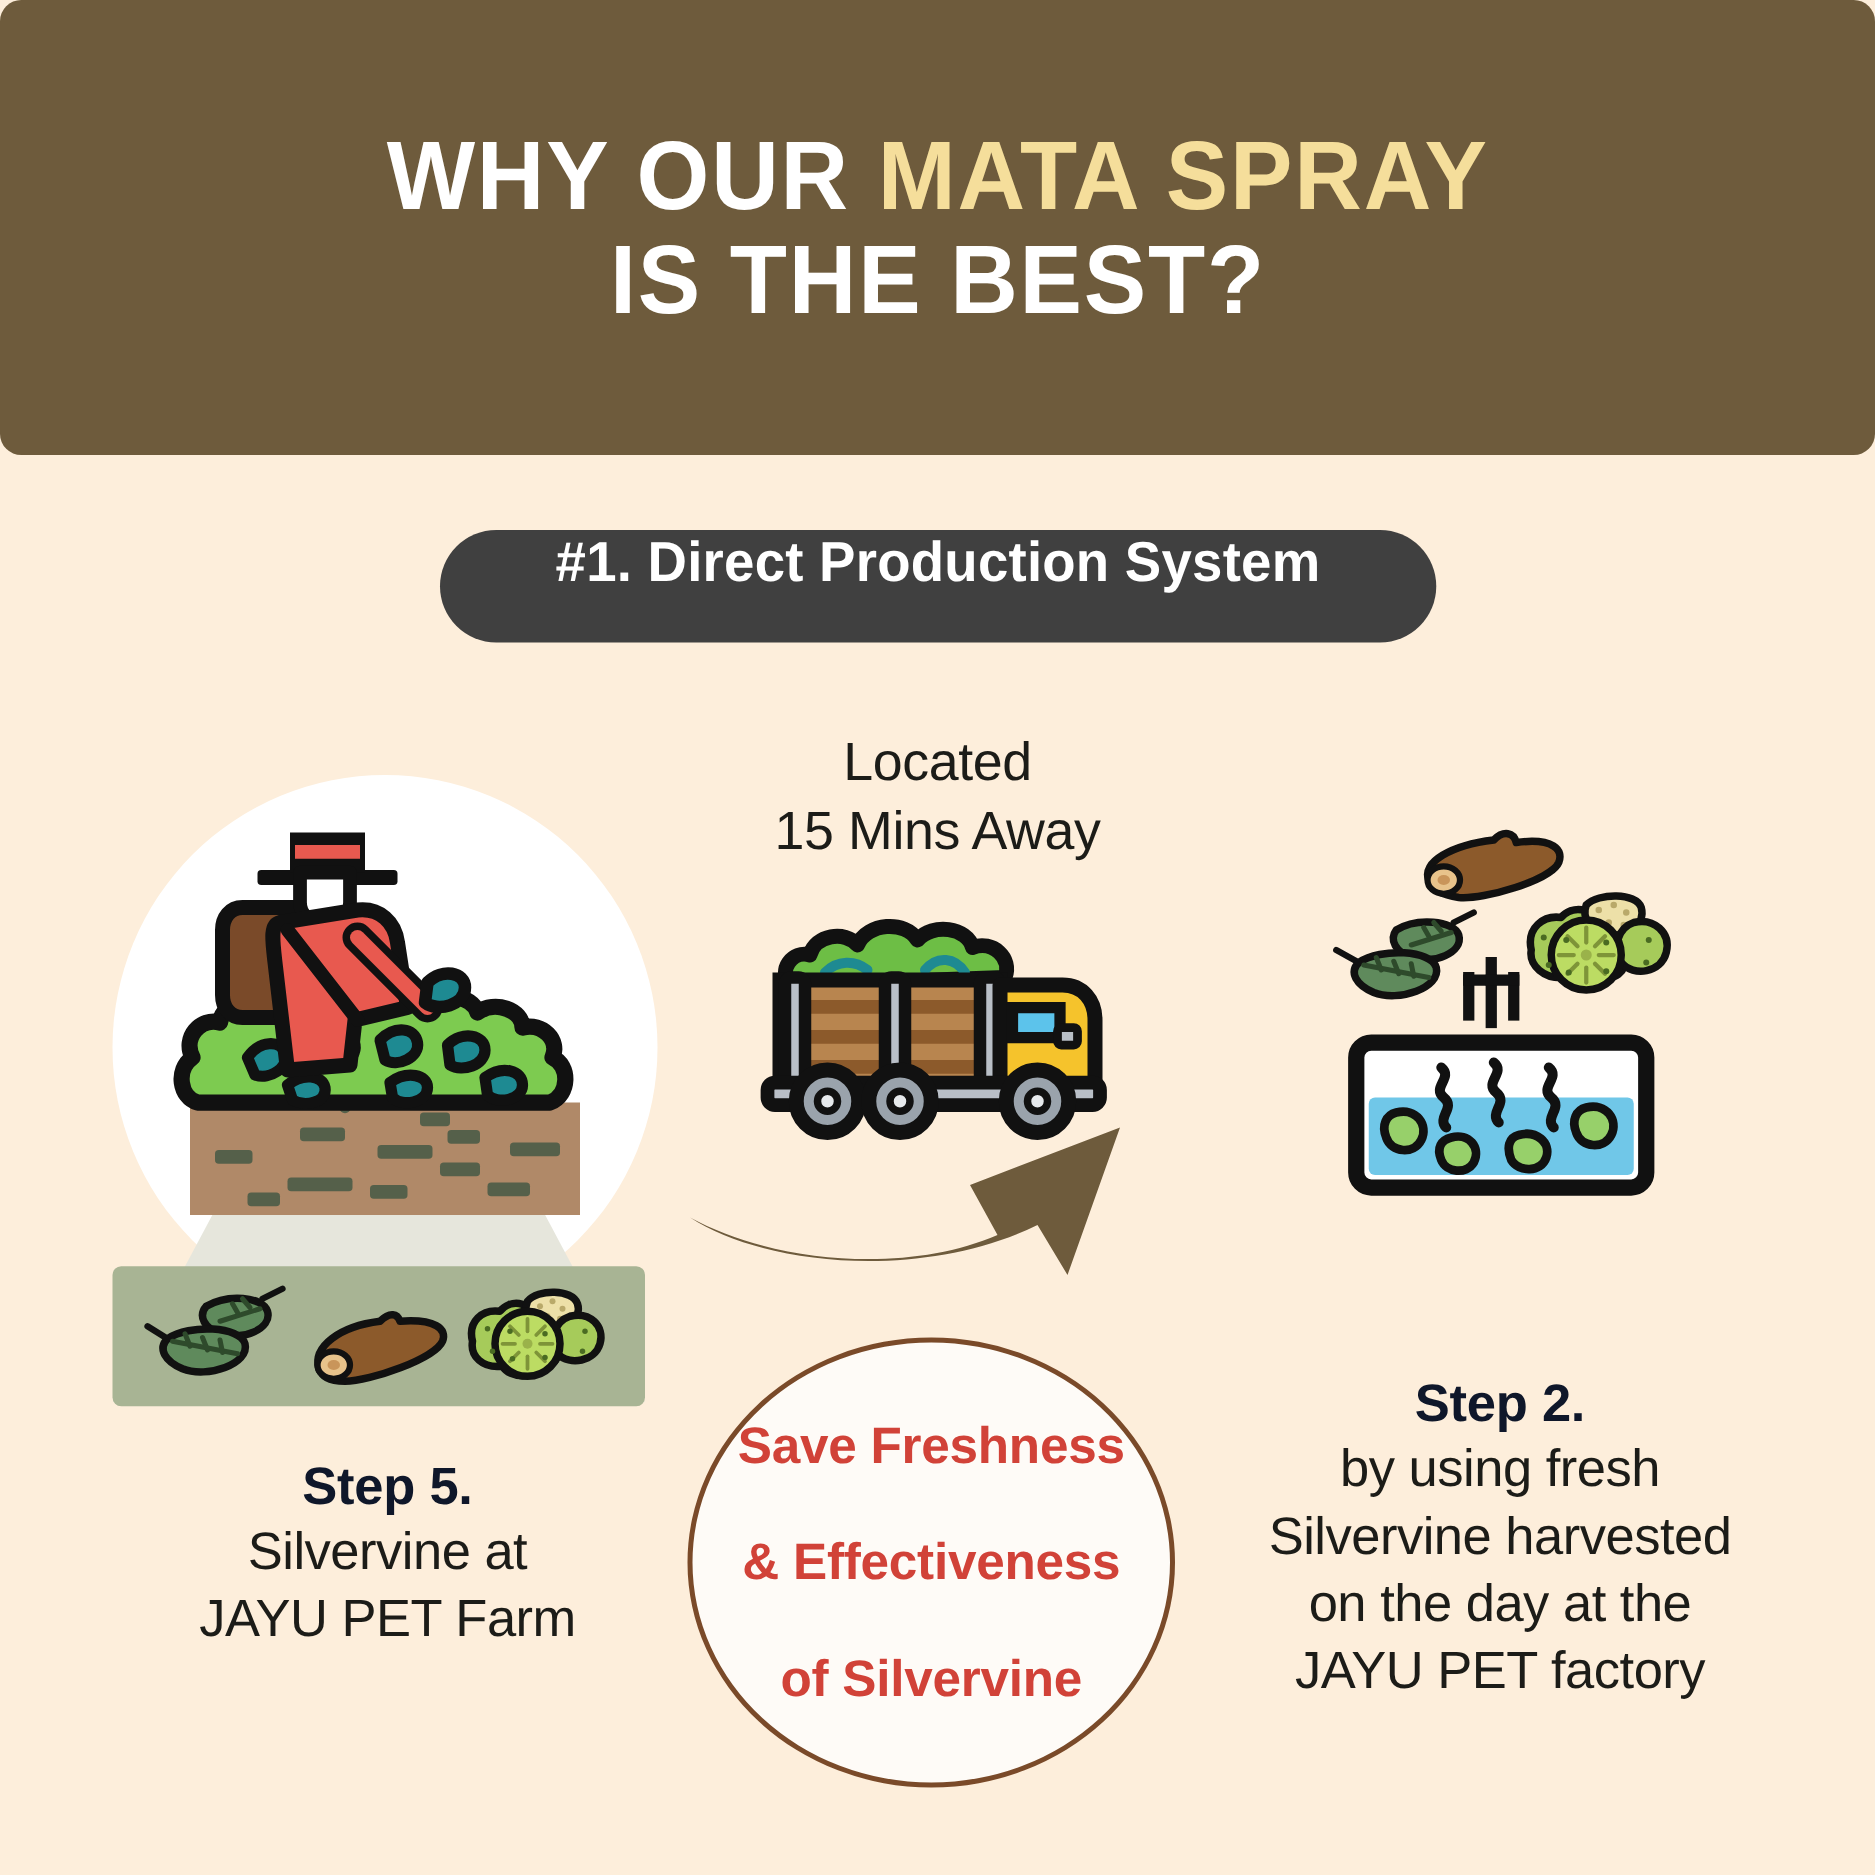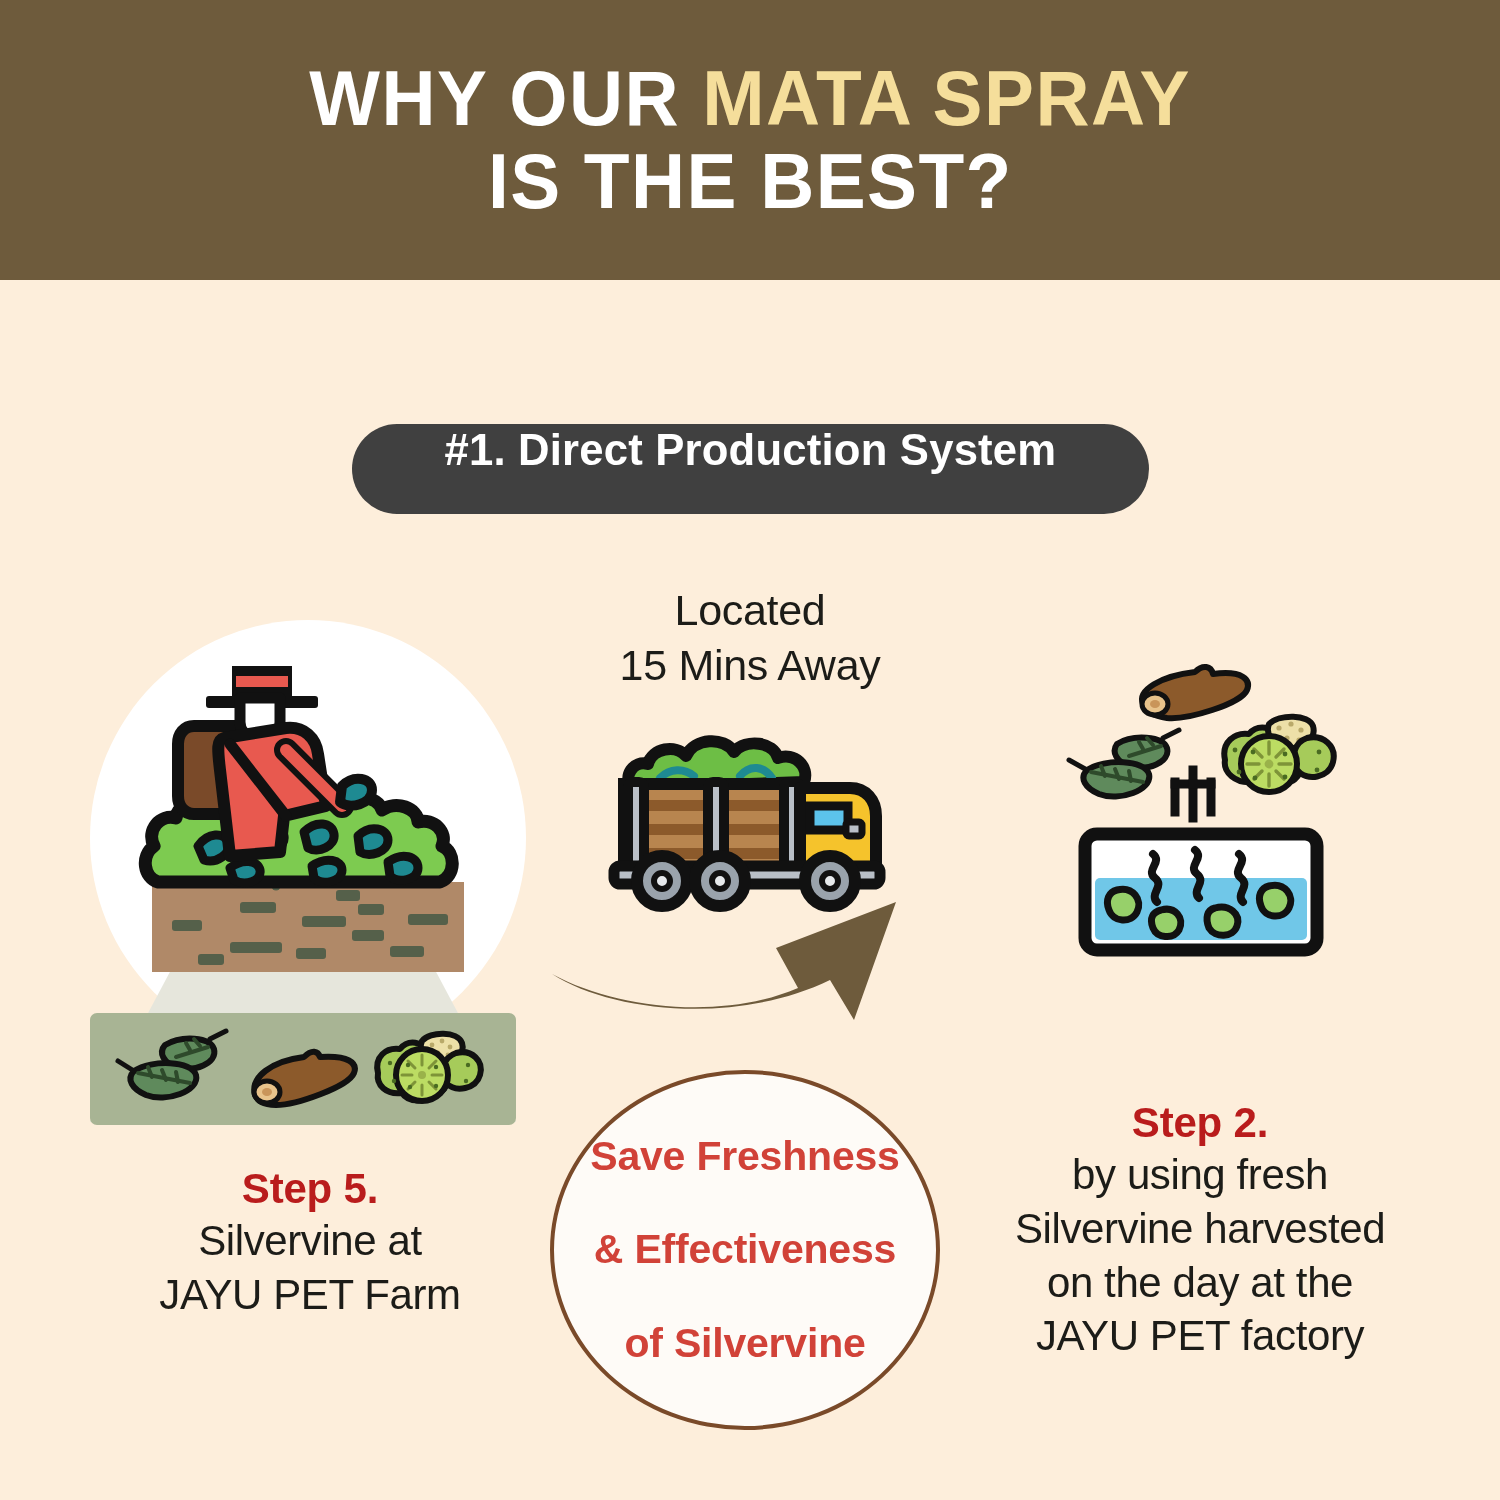--- a/index.html
+++ b/index.html
@@ -7,24 +7,24 @@
   body {
     background:#FDEEDB;
     font-family:"Liberation Sans", sans-serif;
     position:relative;
     overflow:hidden;
   }
 
   
   #header-band {
     position:absolute; left:0; top:0;
-    width:1500px; height:280px;
+    width:1500px; height:364px;
     background:#6E5B3C;
     display:flex; flex-direction:column;
-    align-items:center; justify-content:center;
+    align-items:center; justify-content:center;border-radius:17px;
   }
   .title-line {
     font-weight:bold;
     font-size:78px;
     letter-spacing:1.5px;
     line-height:1.07;
     color:#FFFFFF;
     text-align:center;
     white-space:nowrap;
     transform:scaleX(0.96);
@@ -110,21 +110,21 @@
     font-size:41px;
     line-height:1.30;
     text-align:center;
     white-space:nowrap;
     letter-spacing:-0.2px;
   }
 
   
   .step-caption { position:absolute; text-align:center; }
   .step-heading {
-    color:#b91c1c;
+    color:#0f172a;
     font-weight:bold;
     font-size:42px;
     line-height:1.22;
     letter-spacing:-0.2px;
   }
   .step-body {
     color:#1C1C18;
     font-size:42px;
     line-height:1.28;
     letter-spacing:-0.4px;

